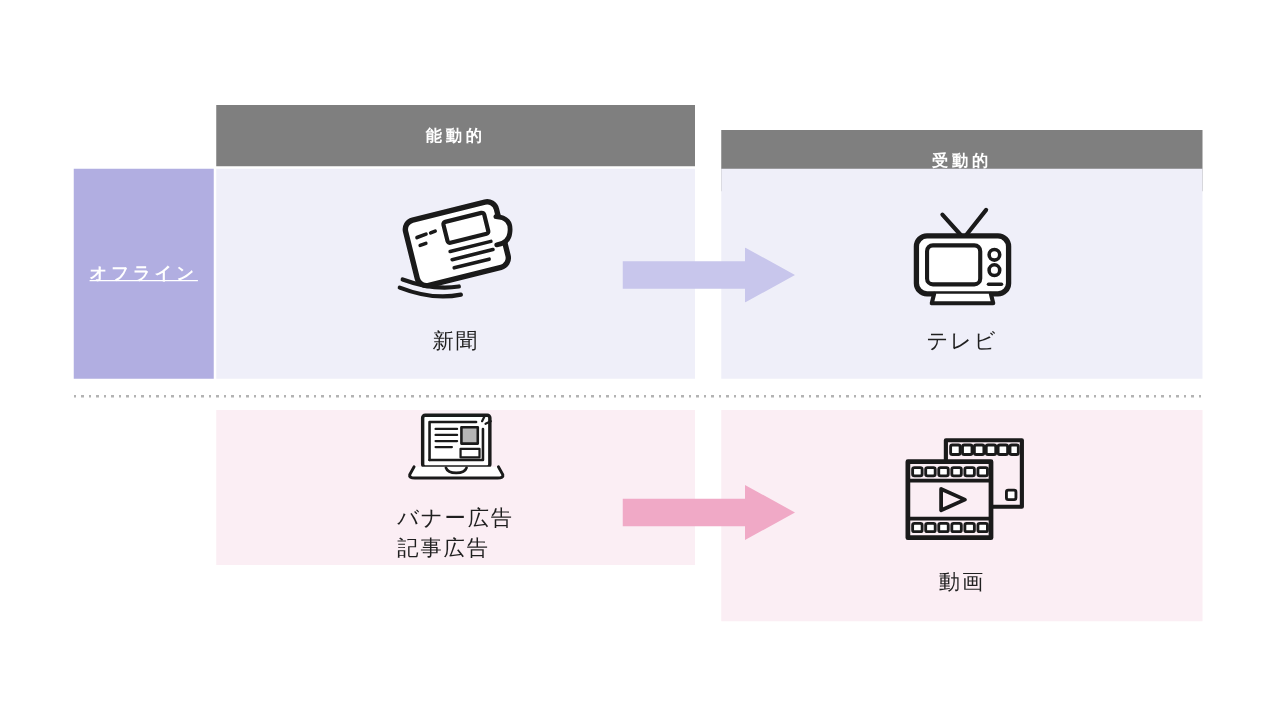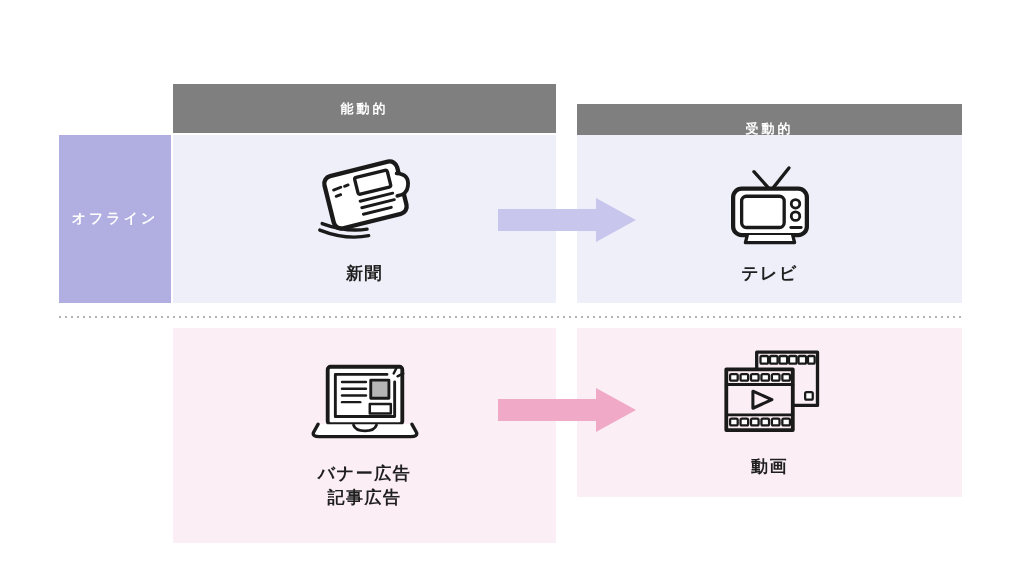--- a/index.html
+++ b/index.html
@@ -12,37 +12,37 @@
     background:var(--header-bg);
     color:#ffffff; display:flex; align-items:center; justify-content:center;
     font-size:13px; font-weight:bold; letter-spacing:3px;
   }
   #hdr-active  { left:173px; width:383px; }
   #hdr-passive { left:577px; width:385px;margin-top:20px; }
 
   .row-label {
     position:absolute; left:59px; width:112px;
     color:#ffffff; display:flex; align-items:center; justify-content:center;
-    font-size:14px; font-weight:bold; letter-spacing:3px;
+    font-size:14px; font-weight:bold; letter-spacing:3px;text-decoration:underline;
   }
   #label-offline { top:135px; height:168px; background:var(--offline-label-bg); }
   #label-online  { top:328px; height:169px; background:var(--online-label-bg); }
 
   .cell {
     position:absolute; display:flex; flex-direction:column;
     align-items:center; justify-content:center; gap:13px;
   }
   #cell-offline-active  { left:173px; top:135px; width:383px; height:168px; background:var(--offline-cell-bg); }
   #cell-offline-passive { left:577px; top:135px; width:385px; height:168px; background:var(--offline-cell-bg); }
-  #cell-online-active   { left:173px; top:328px; width:383px; height:215px; background:var(--online-cell-bg); }
+  #cell-online-active   { left:173px; top:328px; width:383px; height:124px; background:var(--online-cell-bg); }
   #cell-online-passive  { left:577px; top:328px; width:385px; height:169px; background:var(--online-cell-bg); }
 
   .caption {
-    font-size:17px; font-weight:bold; color:var(--text-dark);
-    letter-spacing:1.5px; line-height:1.4; text-align:center;
+    font-size:17px; font-weight:normal; color:var(--text-dark);
+    letter-spacing:1.5px; line-height:1.4; text-align:left;
   }
 
   .divider {
     position:absolute; left:59px; top:316px; width:904px; height:2px;
     background-image:repeating-linear-gradient(90deg, var(--divider) 0 2px, transparent 2px 6px);
   }
 
   .arrow { position:absolute; left:498px; width:138px; height:44px; }
   #arrow-offline { top:198px; }
   #arrow-online  { top:388px; }

